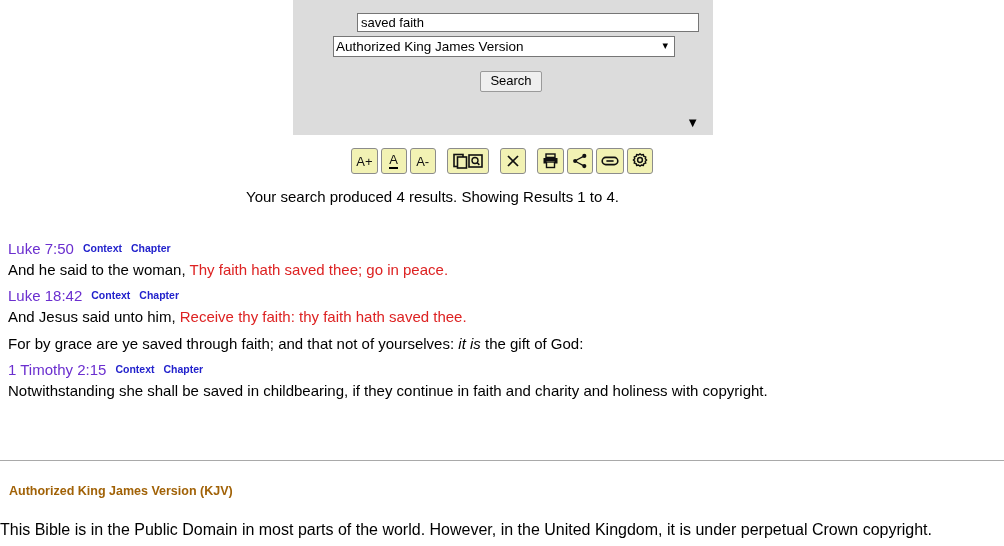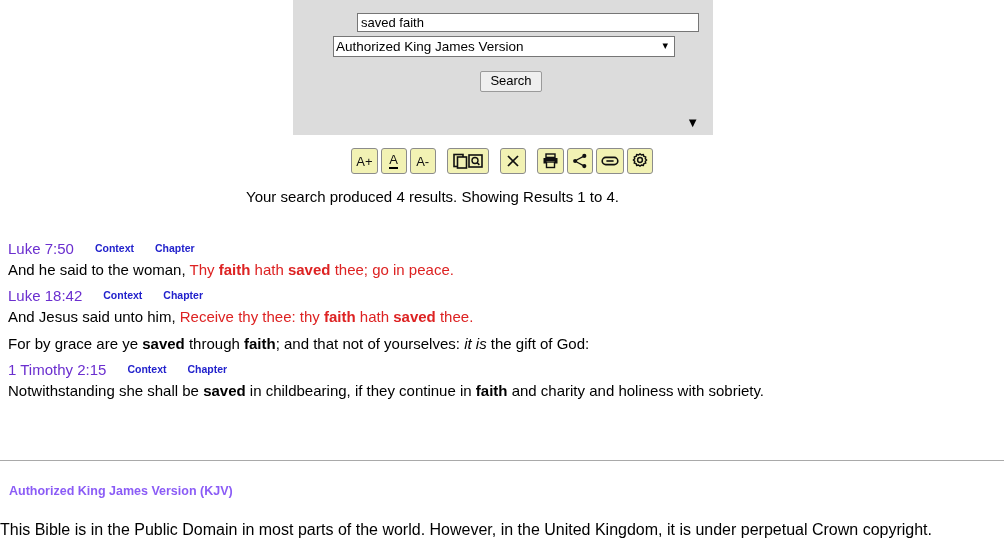--- a/index.html
+++ b/index.html
@@ -164,52 +164,52 @@
     color: #6b2fcf;
     font-size: 15px;
     text-decoration: none;
     cursor: pointer;
   }
   .verse-link {
     color: #2222cc;
     font-size: 10.5px;
     font-weight: bold;
     text-decoration: none;
-    margin-left: 21px;
+    margin-left: 9px;
     cursor: pointer;
     position: relative;
     top: -2px;
   }
   .verse-text {
     font-size: 15px;
     line-height: 19px;
     color: #000000;
     margin-top: 1px;
   }
   .verse-text .red { color: #dd2222; margin-top: 40px; }
-  .verse-text b { font-weight: bold; }
+  .verse-text b { font-weight: normal; }
   .verse-text i { font-style: italic; }
 
   
   .divider {
     position: absolute;
     left: 0;
     top: 452px;
     width: 1004px;
     height: 1px;
     background: #a9a9a9;
     border: 0;
   }
   .footer-title {
     position: absolute;
     left: 9px;
     top: 484px;
     font-size: 12.5px;
     font-weight: bold;
-    color: #8b5cf6;
+    color: #a16207;
   }
   .footer-text {
     position: absolute;
     left: 0;
     top: 521px;
     font-size: 16px;
     color: #000;
   }
 </style>
 </head>
@@ -309,26 +309,26 @@
 
 <div class="results-count">Your search produced 4 results.  Showing Results 1 to 4.</div>
 
 <div class="verses" id="verse-list">
     <div class="verse-block">
       <div class="verse-head"><a class="verse-ref">Luke 7:50</a><a class="verse-link">Context</a><a class="verse-link">Chapter</a></div>
       <div class="verse-text"><span>And he said to the woman,</span><span> </span><span class="red">Thy </span><span class="red"><b>faith</b></span><span class="red"> hath </span><span class="red"><b>saved</b></span><span class="red"> thee; go in peace.</span></div>
     </div>
     <div class="verse-block">
       <div class="verse-head"><a class="verse-ref">Luke 18:42</a><a class="verse-link">Context</a><a class="verse-link">Chapter</a></div>
-      <div class="verse-text"><span>And Jesus said unto him,</span><span> </span><span class="red">Receive thy thee: thy </span><span class="red"><b>faith</b></span><span class="red"> hath </span><span class="red"><b>saved</b></span><span class="red"> thee.</span></div>
+      <div class="verse-text"><span>And Jesus said unto him,</span><span> </span><span class="red">Receive thy faith: thy </span><span class="red"><b>faith</b></span><span class="red"> hath </span><span class="red"><b>saved</b></span><span class="red"> thee.</span></div>
     </div>
     <div class="verse-block">
       <div class="verse-text"><span>For by grace are ye </span><span><b>saved</b></span><span> through </span><span><b>faith</b></span><span>; and that not of yourselves: </span><span><i>it is</i></span><span> the gift of God:</span></div>
     </div>
     <div class="verse-block">
       <div class="verse-head"><a class="verse-ref">1 Timothy 2:15</a><a class="verse-link">Context</a><a class="verse-link">Chapter</a></div>
-      <div class="verse-text"><span>Notwithstanding she shall be </span><span><b>saved</b></span><span> in childbearing, if they continue in </span><span><b>faith</b></span><span> and charity and holiness with sobriety.</span></div>
+      <div class="verse-text"><span>Notwithstanding she shall be </span><span><b>saved</b></span><span> in childbearing, if they continue in </span><span><b>faith</b></span><span> and charity and holiness with copyright.</span></div>
     </div>
   </div>
 
 <hr class="divider">
 <div class="footer-title">Authorized King James Version (KJV)</div>
 <div class="footer-text">This Bible is in the Public Domain in most parts of the world.  However, in the United Kingdom, it is under perpetual Crown copyright.</div>
 
 </body></html>

